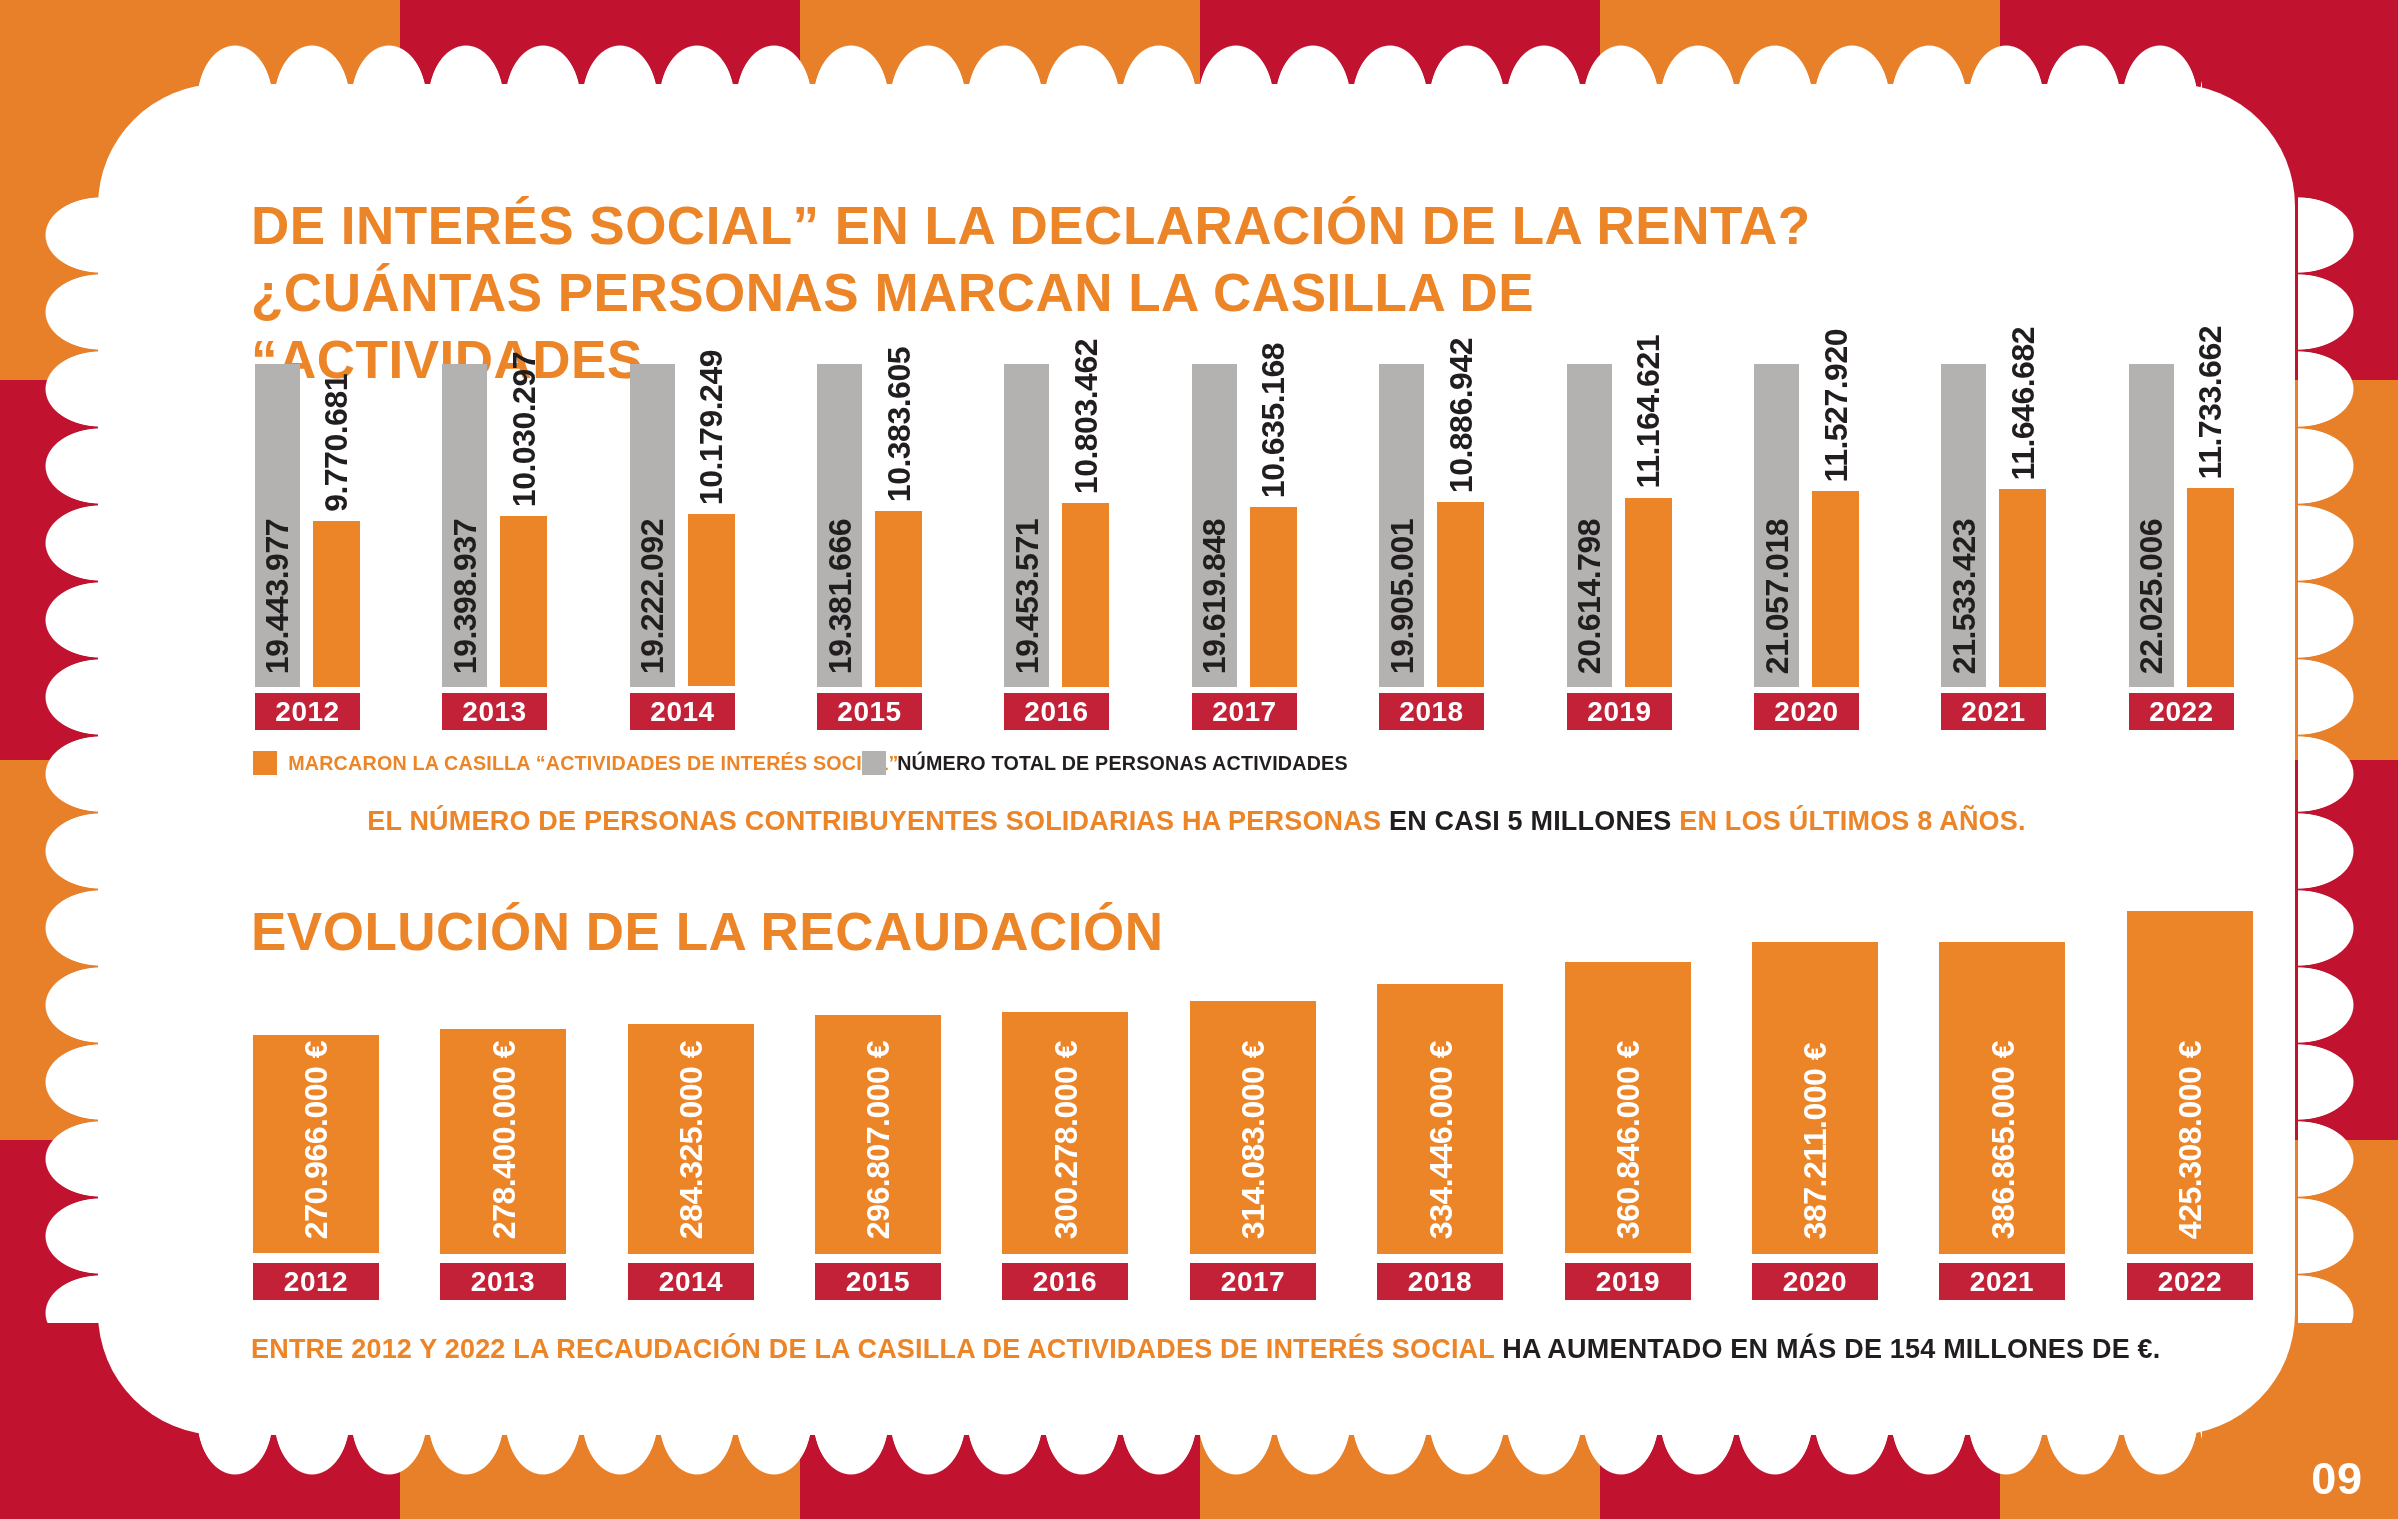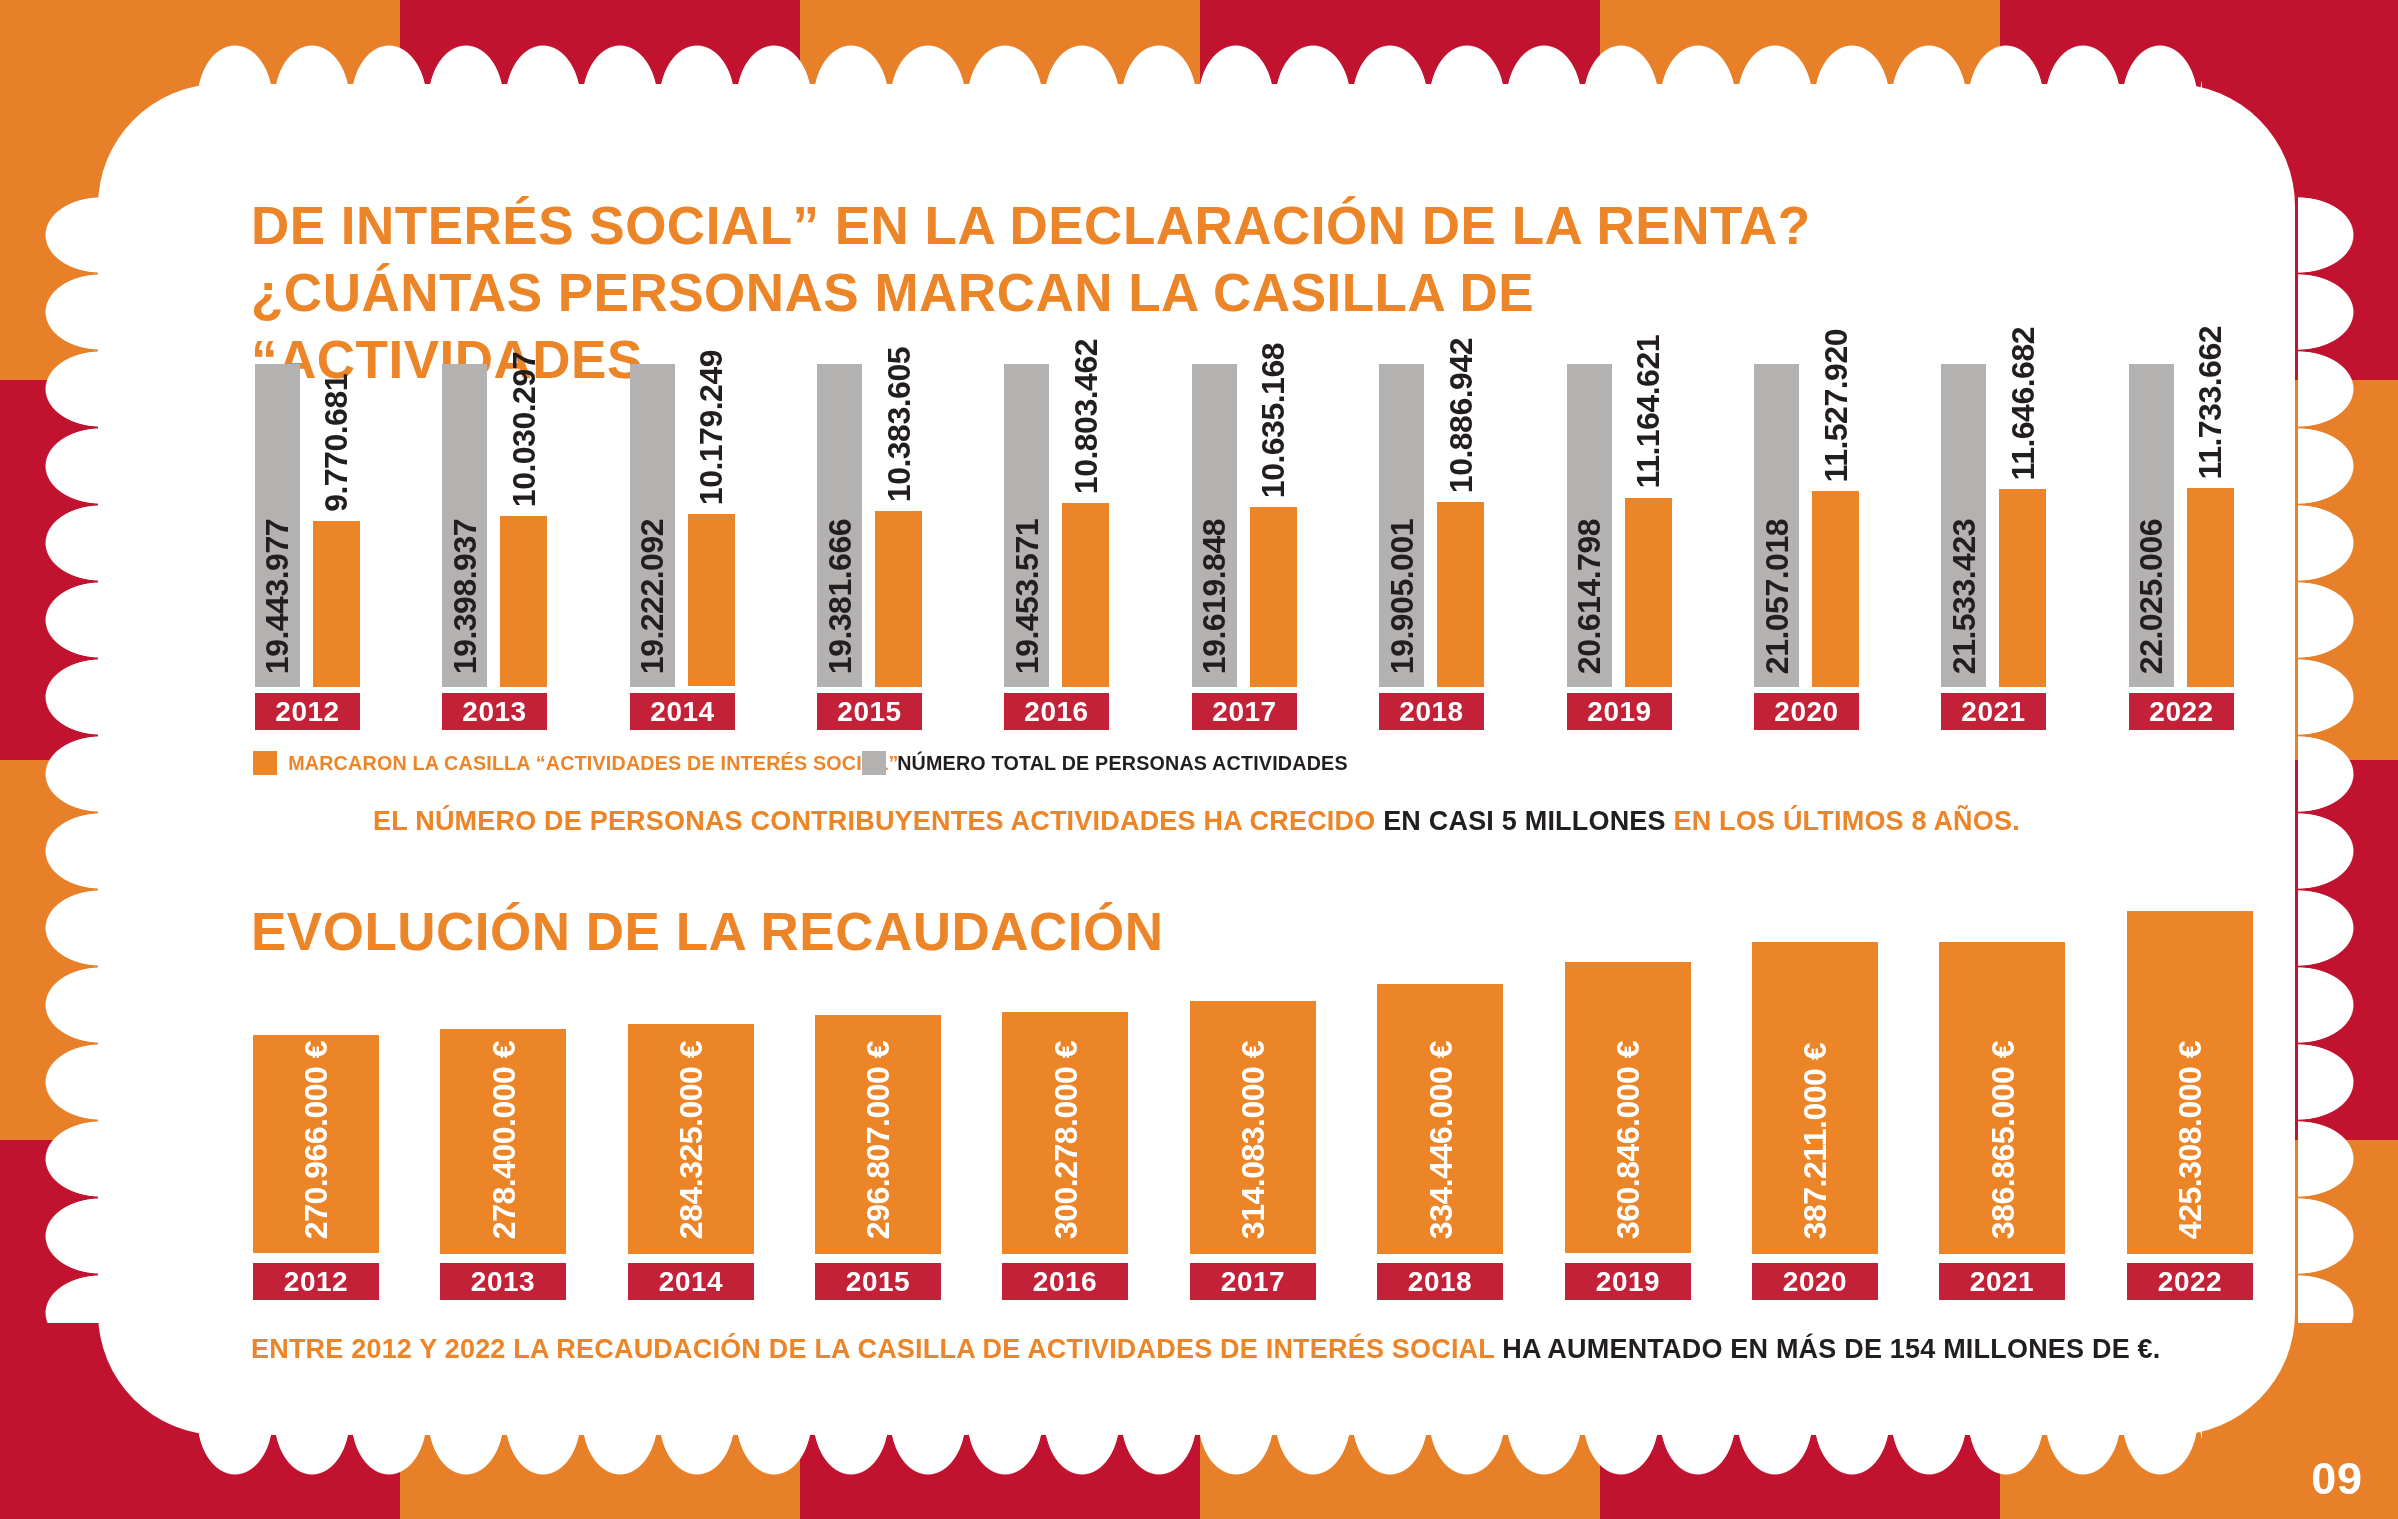--- a/index.html
+++ b/index.html
@@ -74,21 +74,21 @@
 
   <div class="legend-item" style="left:253px;">
     <div class="legend-swatch orange"></div>
     <div class="legend-label orange">MARCARON LA CASILLA “ACTIVIDADES DE INTERÉS SOCIAL”</div>
   </div>
   <div class="legend-item" style="left:862px;">
     <div class="legend-swatch gray"></div>
     <div class="legend-label dark">NÚMERO TOTAL DE PERSONAS ACTIVIDADES</div>
   </div>
 
-  <div class="abs note" id="note1"><span class="orange">EL NÚMERO DE PERSONAS CONTRIBUYENTES ACTIVIDADES HA CRECIDO </span><span class="dark">EN CASI 5 MILLONES </span><span class="orange">EN LOS ÚLTIMOS 8 AÑOS.</span></div>
+  <div class="abs note" id="note1"><span class="orange">EL NÚMERO DE PERSONAS CONTRIBUYENTES SOLIDARIAS HA PERSONAS </span><span class="dark">EN CASI 5 MILLONES </span><span class="orange">EN LOS ÚLTIMOS 8 AÑOS.</span></div>
 
   <div class="abs" id="title2">EVOLUCIÓN DE LA RECAUDACIÓN</div>
 
   <div id="chart2"></div>
 
   <div class="abs note" id="note2"><span class="orange">ENTRE 2012 Y 2022 LA RECAUDACIÓN DE LA CASILLA DE ACTIVIDADES DE INTERÉS SOCIAL </span><span class="dark">HA AUMENTADO EN MÁS DE 154 MILLONES DE €.</span></div>
 
   <div class="abs" id="pagenum">09</div>
 <div class="bar gray" style="left: 255px; top: 364px; width: 45px; height: 323px;"></div>
     <div class="bar orange" style="left: 313px; top: 521px; width: 47px; height: 166px;"></div>

